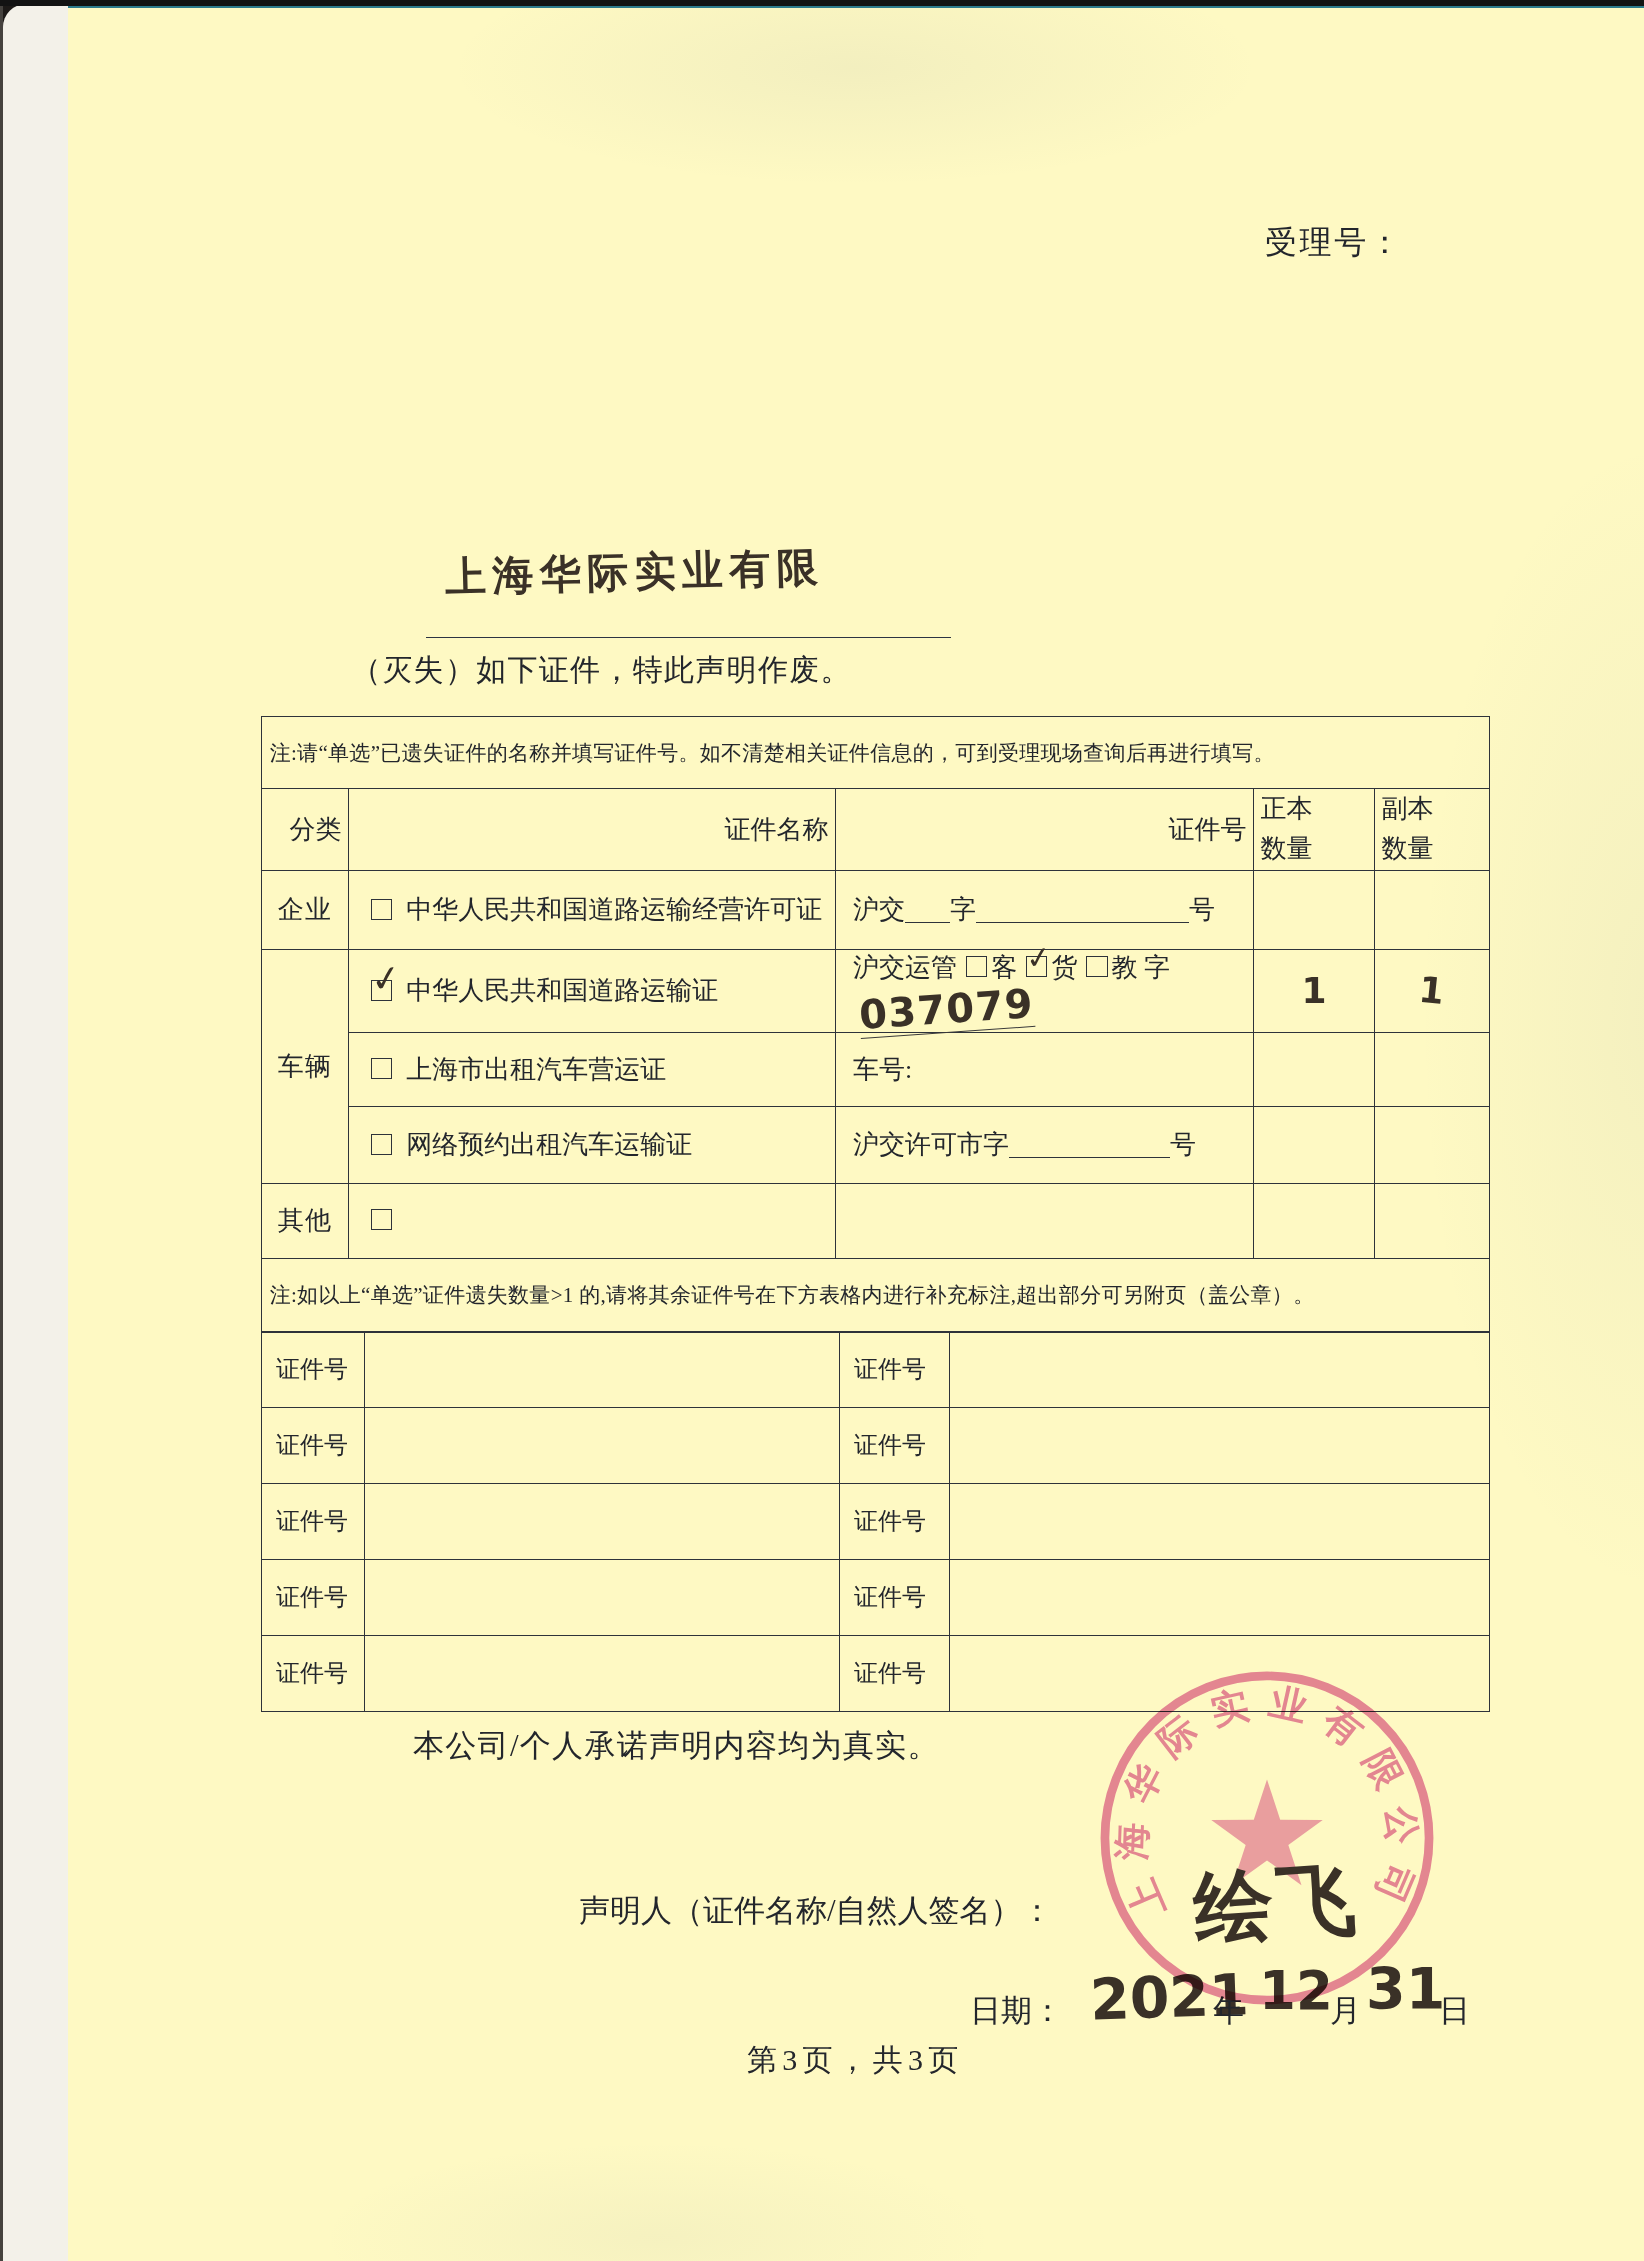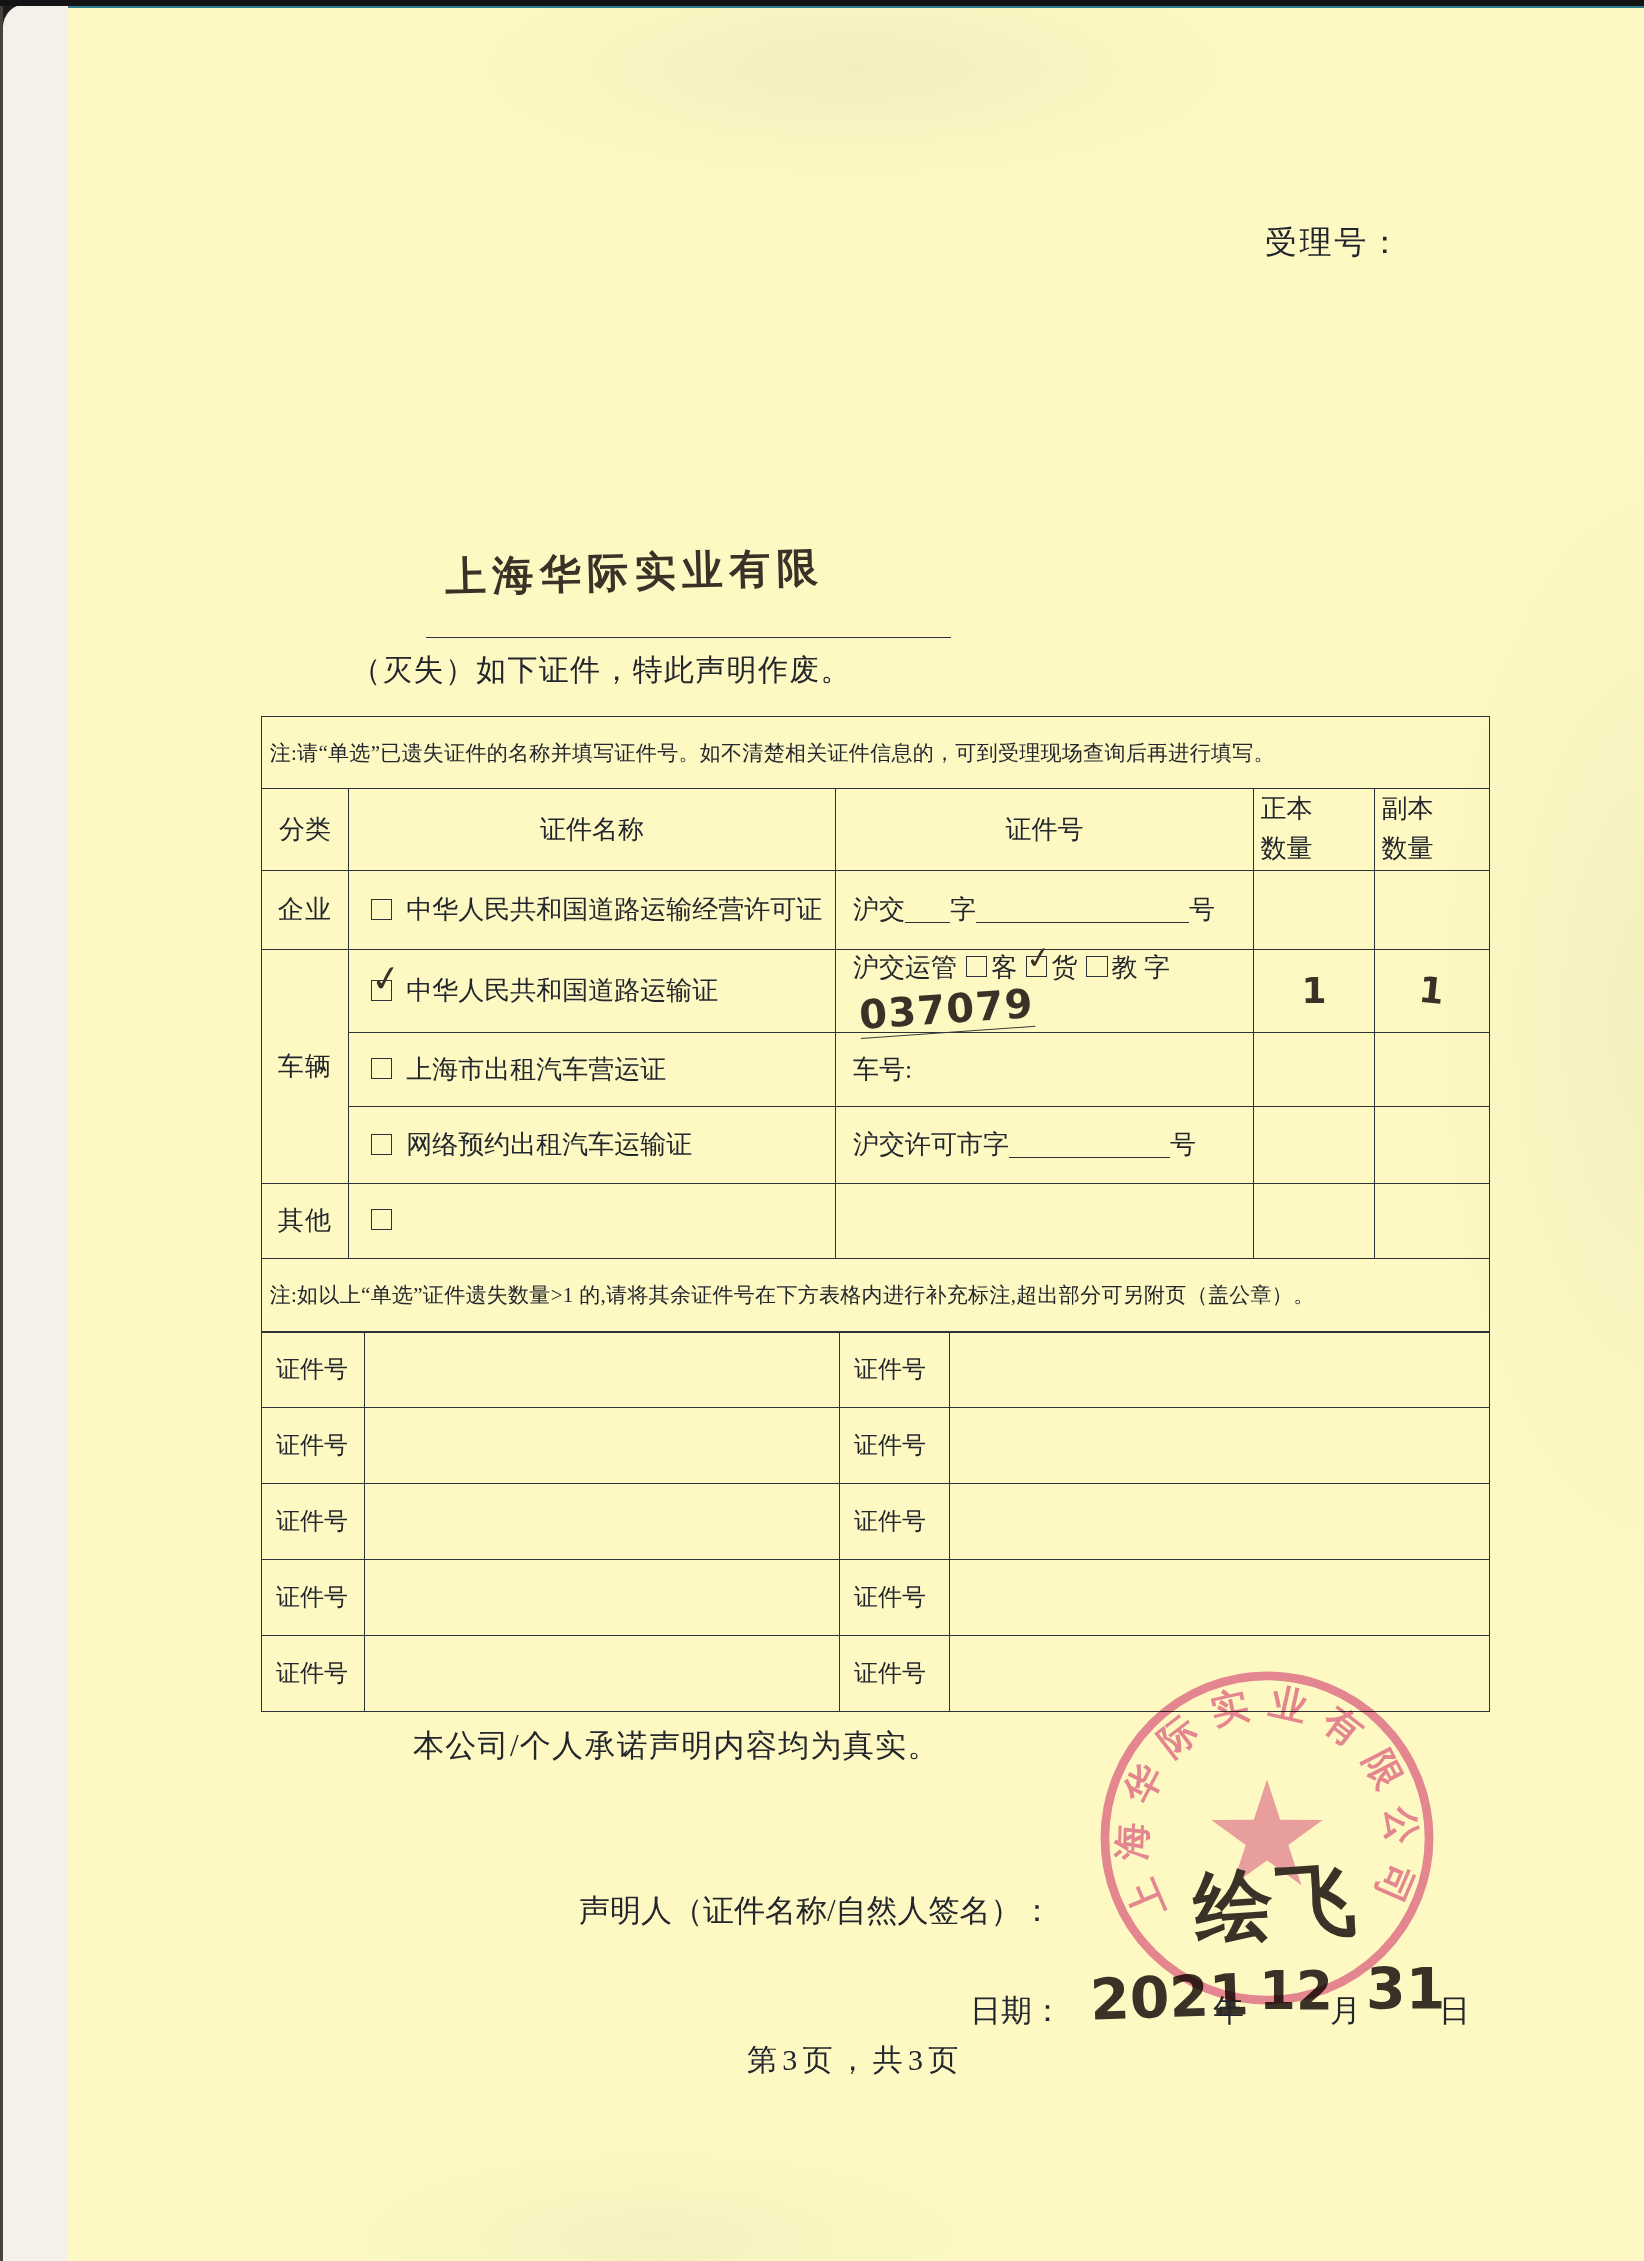--- a/index.html
+++ b/index.html
@@ -29,21 +29,21 @@
   .hw{font-family:"DejaVu Sans",sans-serif;color:#3a3127;}
   .company-hw{position:absolute;left:445px;top:545px;font-size:41px;letter-spacing:6.4px;
         transform:rotate(-1.5deg);font-weight:bold;}
 
   .tablewrap{position:absolute;left:261px;top:716px;width:1228px;}
   table{border-collapse:collapse;table-layout:fixed;width:1228px;}
   td{border:1.3px solid #2e333a;vertical-align:middle;font-size:26px;padding:0 6.4px;overflow:visible;}
   .t-main{border:1.9px solid #2e333a;}
   .t-sup{border:1.9px solid #2e333a;margin-top:-1.9px;}
   .note-cell{font-size:21px;padding:5.2px 7.7px;letter-spacing:0.3px;}
-  .hdr{text-align:center;margin-top:24px;}
+  .hdr{text-align:right;margin-top:24px;}
   .hdr-2line{line-height:1.55;}
   .cat{text-align:center;letter-spacing:1.3px;}
   .name-cell{padding-left:22px;}
   .no-cell{padding-left:17px;}
   .cb{display:inline-block;width:19.3px;height:19.3px;border:1.9px solid #2e333a;
       vertical-align:-1.9px;margin-right:14px;position:relative;}
   .cb-inline{margin:0 3.9px 0 9px;}
   .tick{position:absolute;left:-1.3px;top:-19.3px;font-size:36px;font-weight:bold;
         transform:rotate(-8deg);line-height:1;}
   .blank{display:inline-block;border-bottom:1.3px solid #2e333a;height:28px;vertical-align:-5.2px;}

